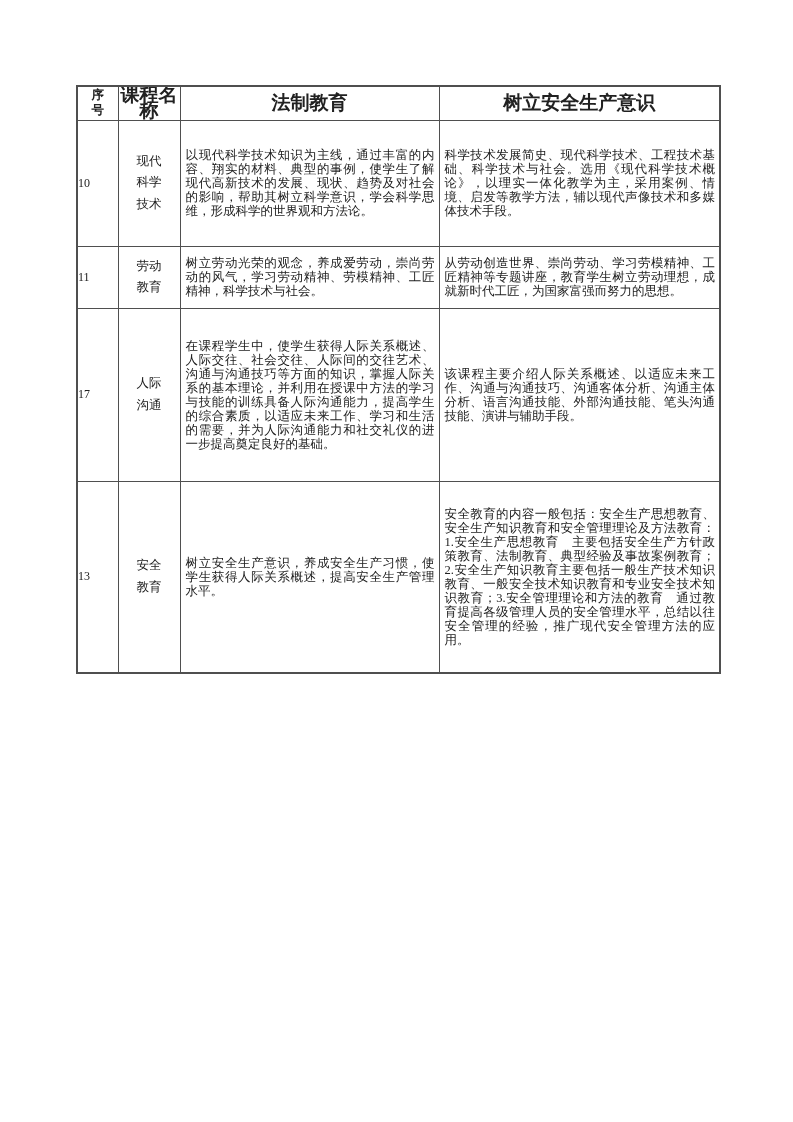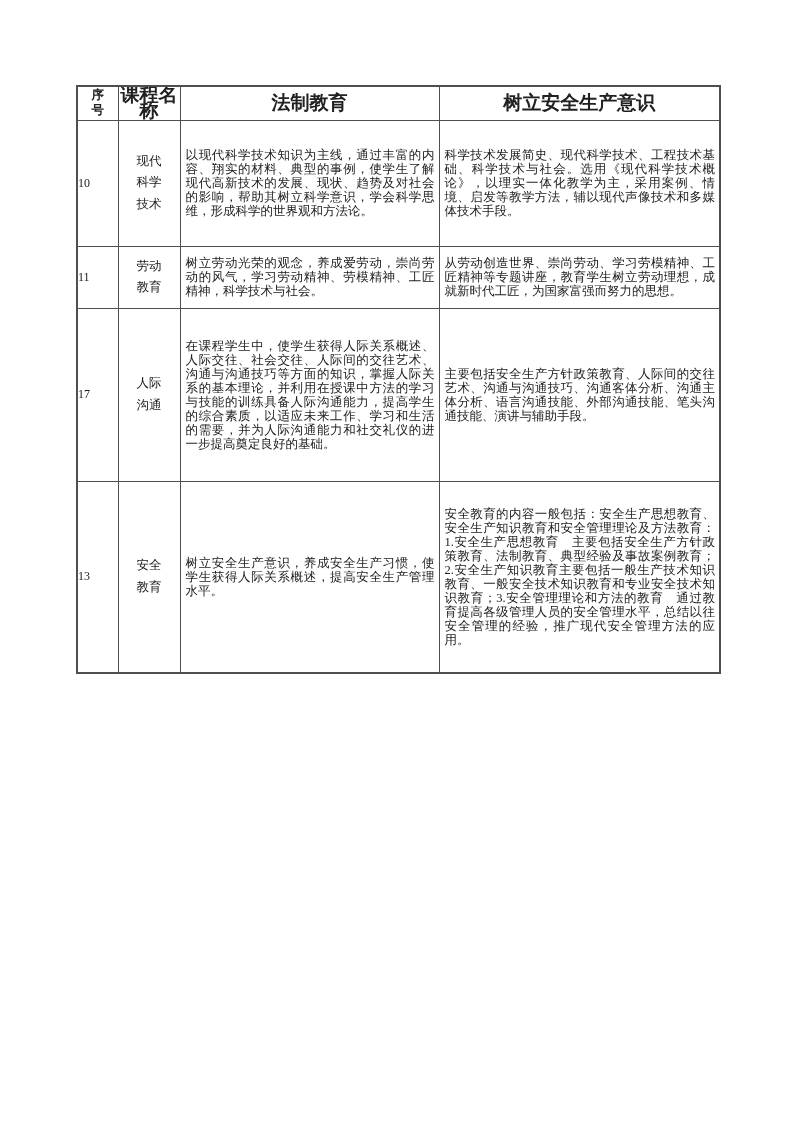--- a/index.html
+++ b/index.html
@@ -87,21 +87,21 @@
       <td class="cell-name">劳动
 教育</td>
       <td class="cell-text">树立劳动光荣的观念，养成爱劳动，崇尚劳动的风气，学习劳动精神、劳模精神、工匠精神，科学技术与社会。</td>
       <td class="cell-text">从劳动创造世界、崇尚劳动、学习劳模精神、工匠精神等专题讲座，教育学生树立劳动理想，成就新时代工匠，为国家富强而努力的思想。</td>
     </tr>
     <tr style="height:173px">
       <td class="cell-no">17</td>
       <td class="cell-name">人际
 沟通</td>
       <td class="cell-text">在课程学生中，使学生获得人际关系概述、人际交往、社会交往、人际间的交往艺术、沟通与沟通技巧等方面的知识，掌握人际关系的基本理论，并利用在授课中方法的学习与技能的训练具备人际沟通能力，提高学生的综合素质，以适应未来工作、学习和生活的需要，并为人际沟通能力和社交礼仪的进一步提高奠定良好的基础。</td>
-      <td class="cell-text">主要包括安全生产方针政策教育、人际间的交往艺术、沟通与沟通技巧、沟通客体分析、沟通主体分析、语言沟通技能、外部沟通技能、笔头沟通技能、演讲与辅助手段。</td>
+      <td class="cell-text">该课程主要介绍人际关系概述、以适应未来工作、沟通与沟通技巧、沟通客体分析、沟通主体分析、语言沟通技能、外部沟通技能、笔头沟通技能、演讲与辅助手段。</td>
     </tr>
     <tr style="height:192px">
       <td class="cell-no">13</td>
       <td class="cell-name">安全
 教育</td>
       <td class="cell-text">树立安全生产意识，养成安全生产习惯，使学生获得人际关系概述，提高安全生产管理水平。</td>
       <td class="cell-text">安全教育的内容一般包括：安全生产思想教育、安全生产知识教育和安全管理理论及方法教育：1.安全生产思想教育　主要包括安全生产方针政策教育、法制教育、典型经验及事故案例教育；2.安全生产知识教育主要包括一般生产技术知识教育、一般安全技术知识教育和专业安全技术知识教育；3.安全管理理论和方法的教育　通过教育提高各级管理人员的安全管理水平，总结以往安全管理的经验，推广现代安全管理方法的应用。</td>
     </tr>
   </tbody>
     </table>

